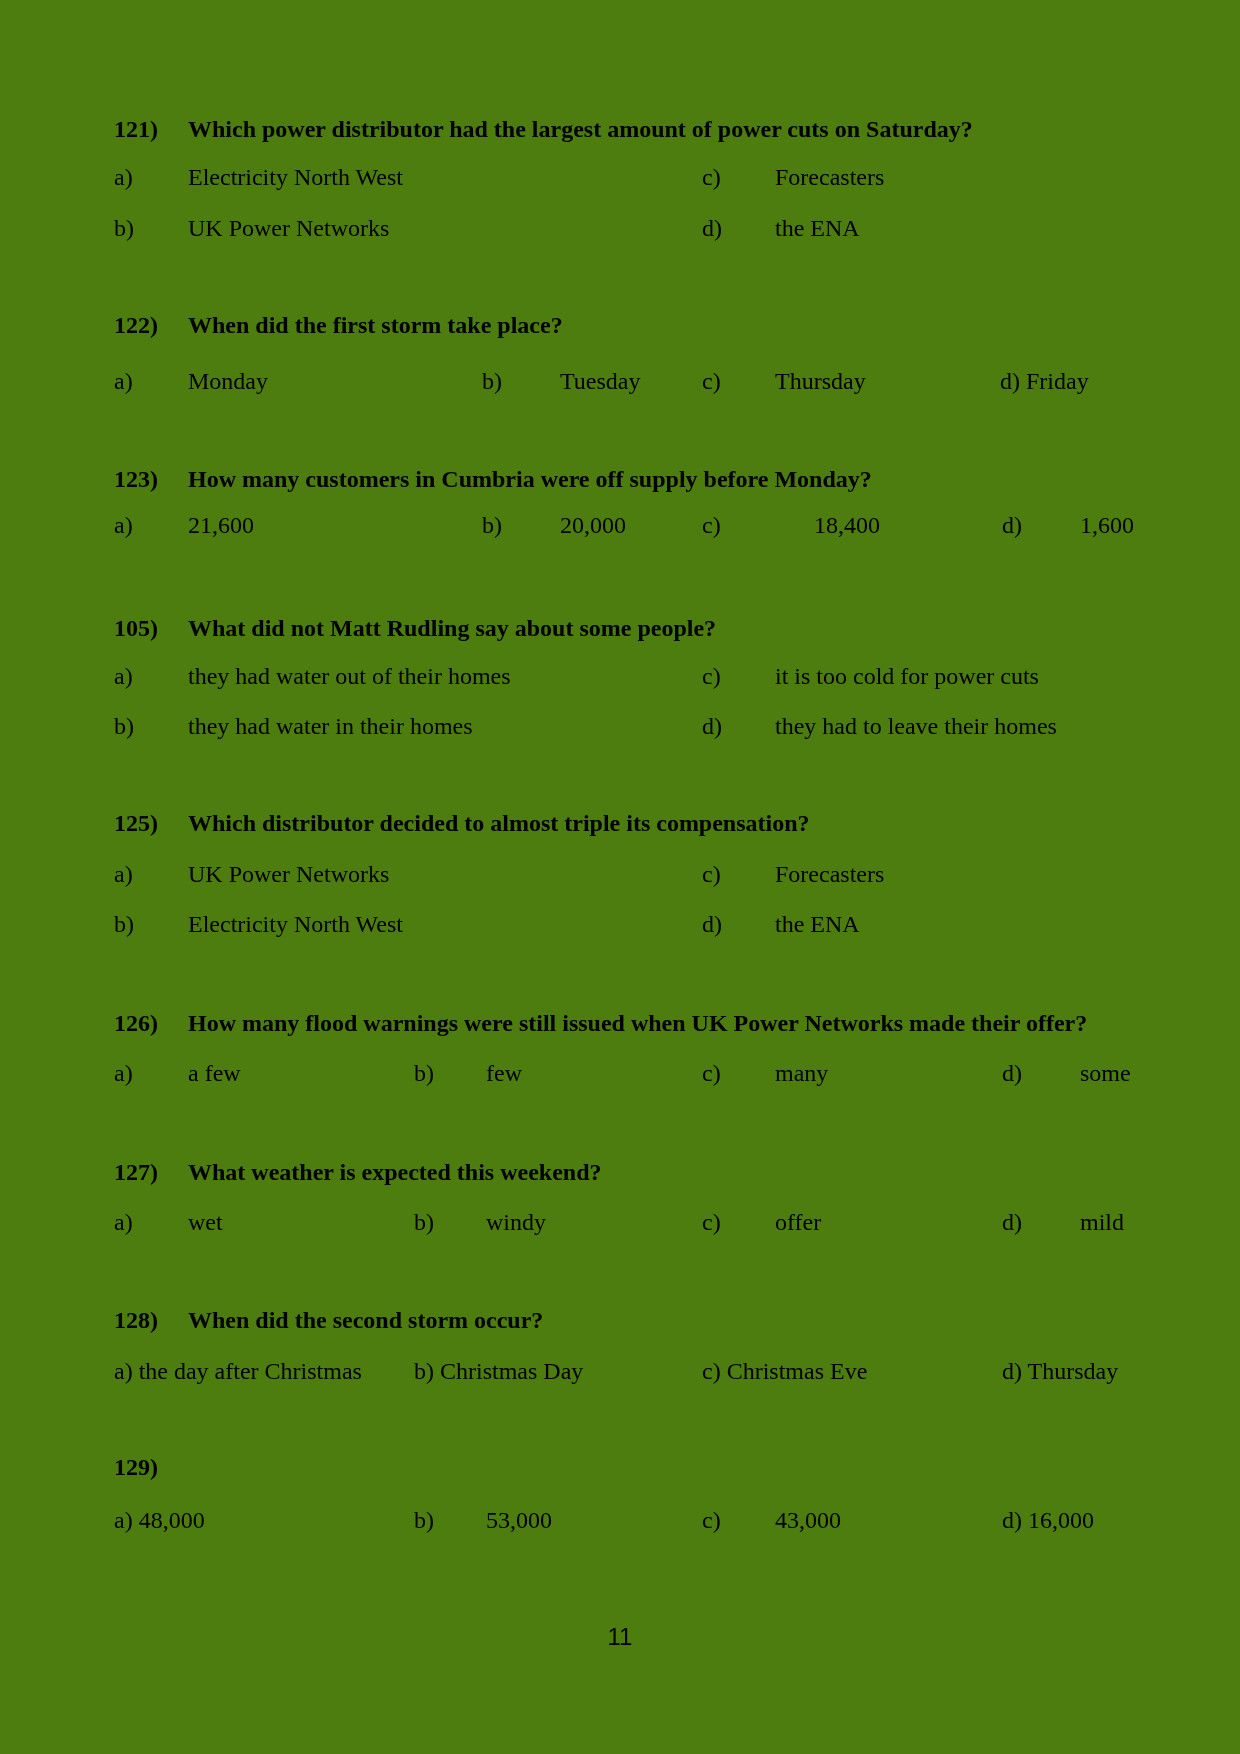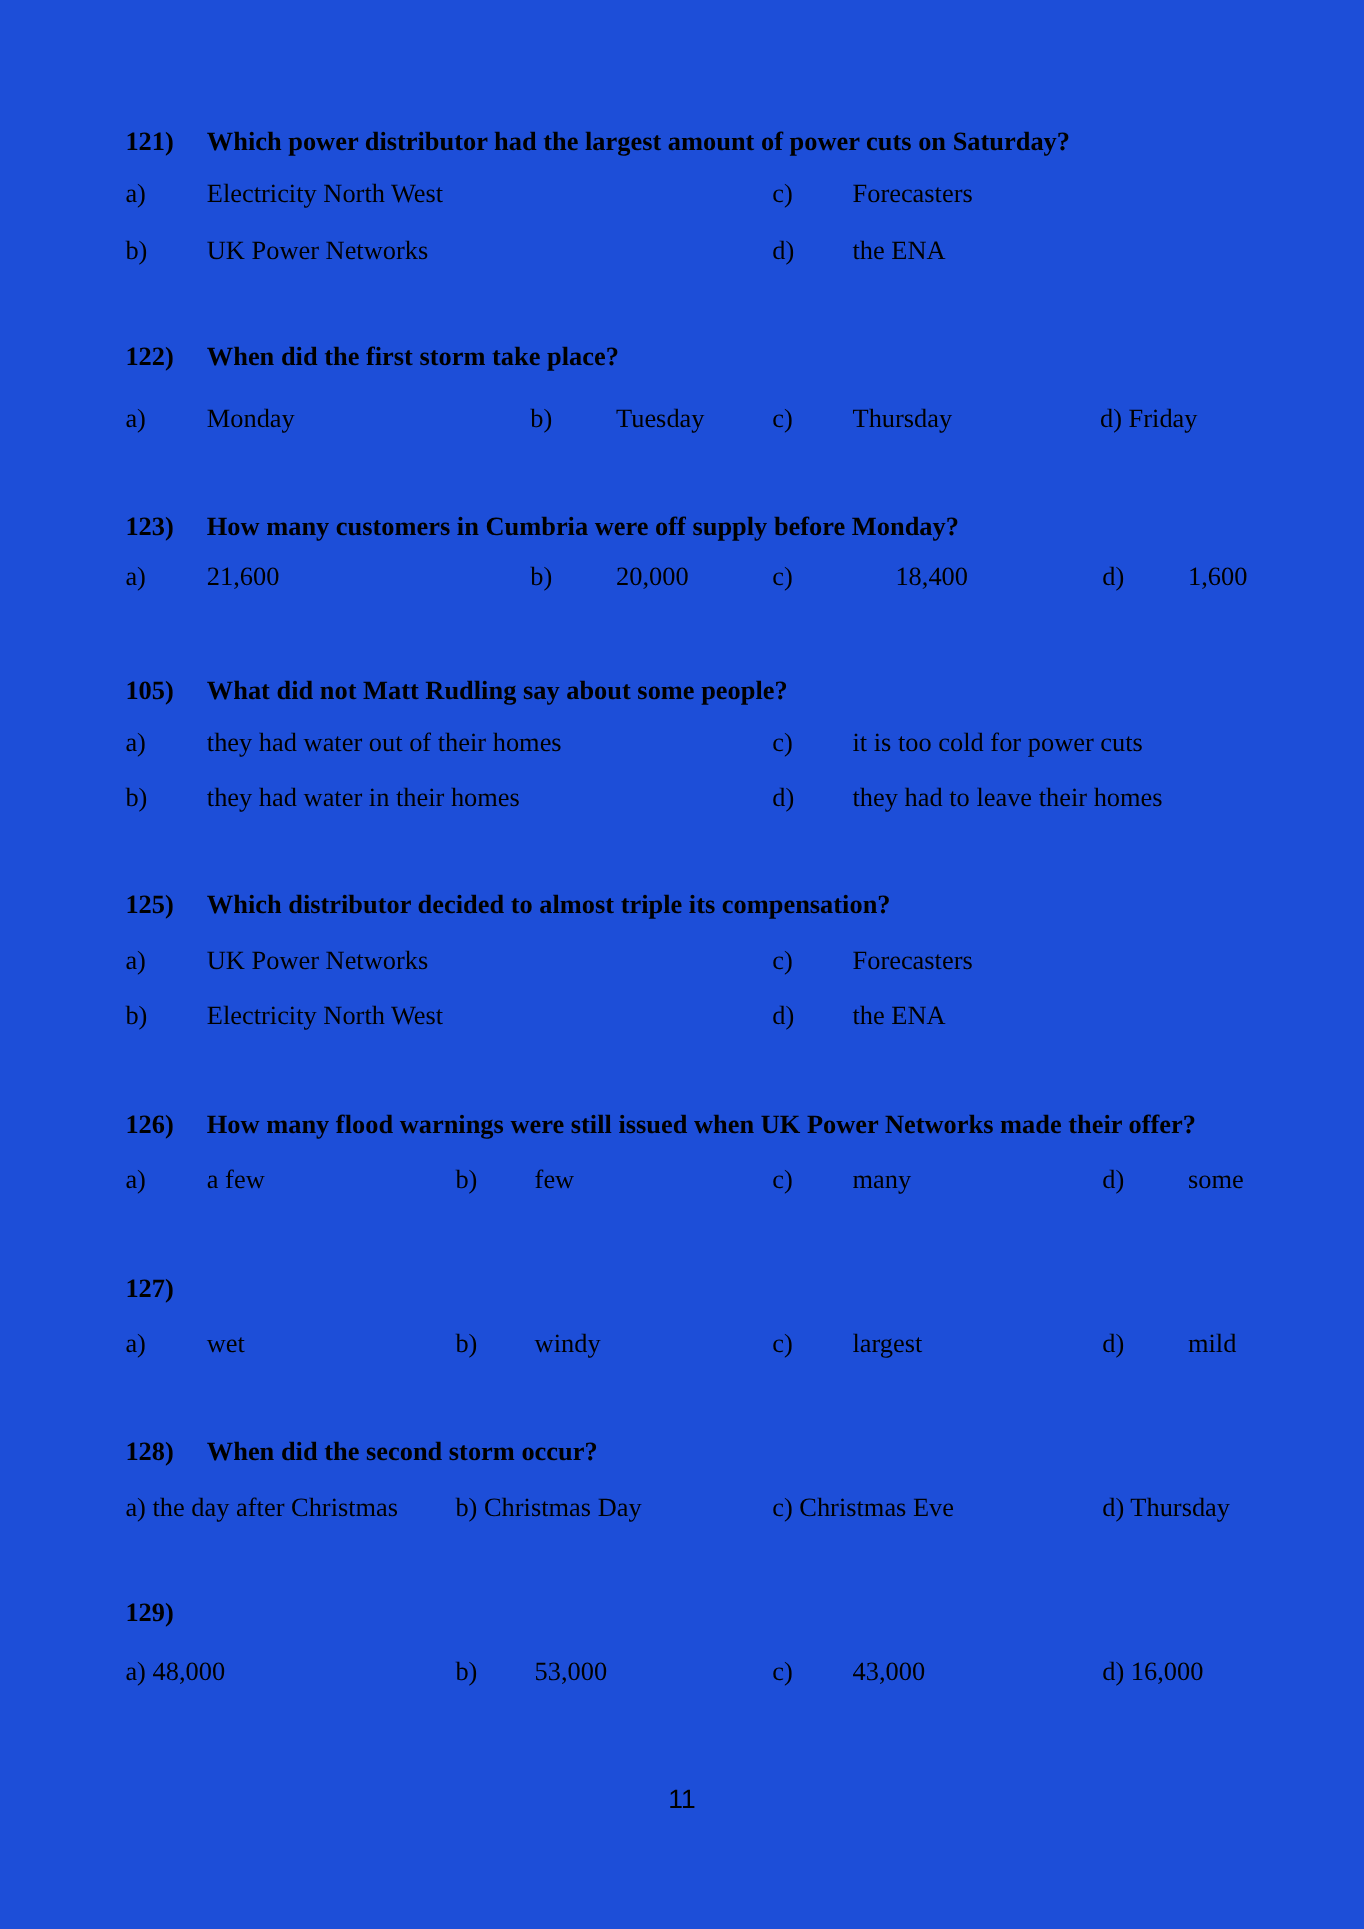--- a/index.html
+++ b/index.html
@@ -1,21 +1,21 @@
 <!DOCTYPE html>
 <html><head>
 <meta charset="utf-8">
 <style>
   html, body { margin: 0; padding: 0; background: #e8e8e8; }
   .page {
     position: relative;
     width: 1240px;
     height: 1754px;
     margin: 0 auto;
-    background: #1d4ed8;
+    background: #4d7c0f;
     font-family: "Liberation Serif", serif;
     color: #000000;
     overflow: hidden;
   }
   .t {
     position: absolute;
     font-size: 24px;
     font-weight: bold;
     white-space: nowrap;
     line-height: 1.15;
@@ -101,26 +101,27 @@
   <span class="o" style="left:114px;top:1060px">a)</span>
   <span class="o" style="left:188px;top:1060px">a few</span>
   <span class="o" style="left:414px;top:1060px">b)</span>
   <span class="o" style="left:486px;top:1060px">few</span>
   <span class="o" style="left:702px;top:1060px">c)</span>
   <span class="o" style="left:775px;top:1060px">many</span>
   <span class="o" style="left:1002px;top:1060px">d)</span>
   <span class="o" style="left:1080px;top:1060px">some</span>
 
   <span class="t" style="left:114px;top:1159px">127)</span>
+  <span class="t" style="left:188px;top:1159px">What weather is expected this weekend?</span>
   <span class="o" style="left:114px;top:1209px">a)</span>
   <span class="o" style="left:188px;top:1209px">wet</span>
   <span class="o" style="left:414px;top:1209px">b)</span>
   <span class="o" style="left:486px;top:1209px">windy</span>
   <span class="o" style="left:702px;top:1209px">c)</span>
-  <span class="o" style="left:775px;top:1209px">largest</span>
+  <span class="o" style="left:775px;top:1209px">offer</span>
   <span class="o" style="left:1002px;top:1209px">d)</span>
   <span class="o" style="left:1080px;top:1209px">mild</span>
 
   <span class="t" style="left:114px;top:1307px">128)</span>
   <span class="t" style="left:188px;top:1307px">When did the second storm occur?</span>
   <span class="o" style="left:114px;top:1358px">a) the day after Christmas</span>
   <span class="o" style="left:414px;top:1358px">b) Christmas Day</span>
   <span class="o" style="left:702px;top:1358px">c) Christmas Eve</span>
   <span class="o" style="left:1002px;top:1358px">d) Thursday</span>
 

